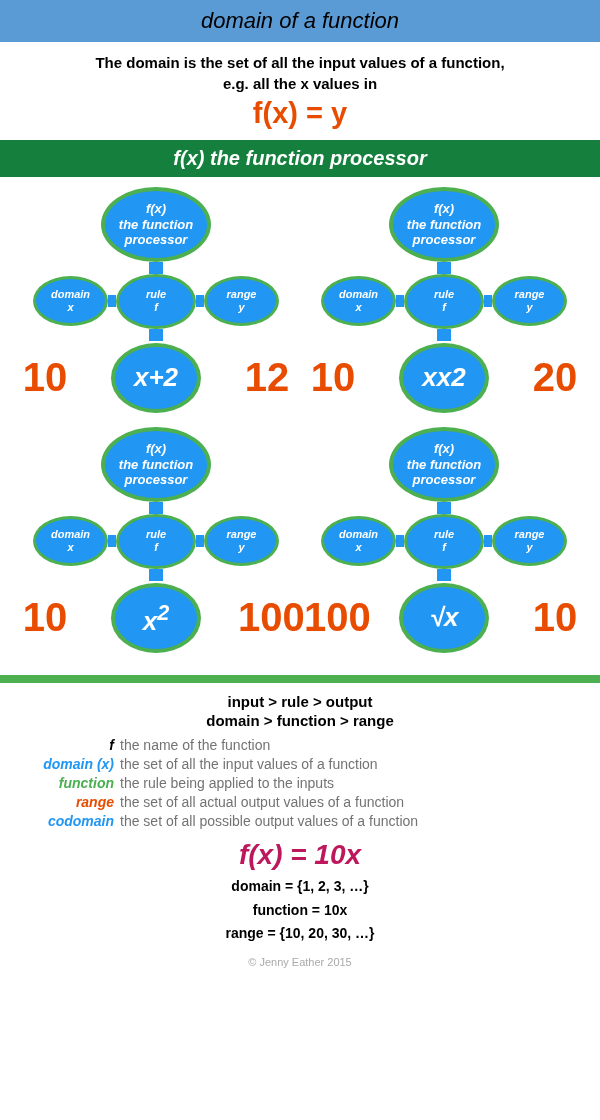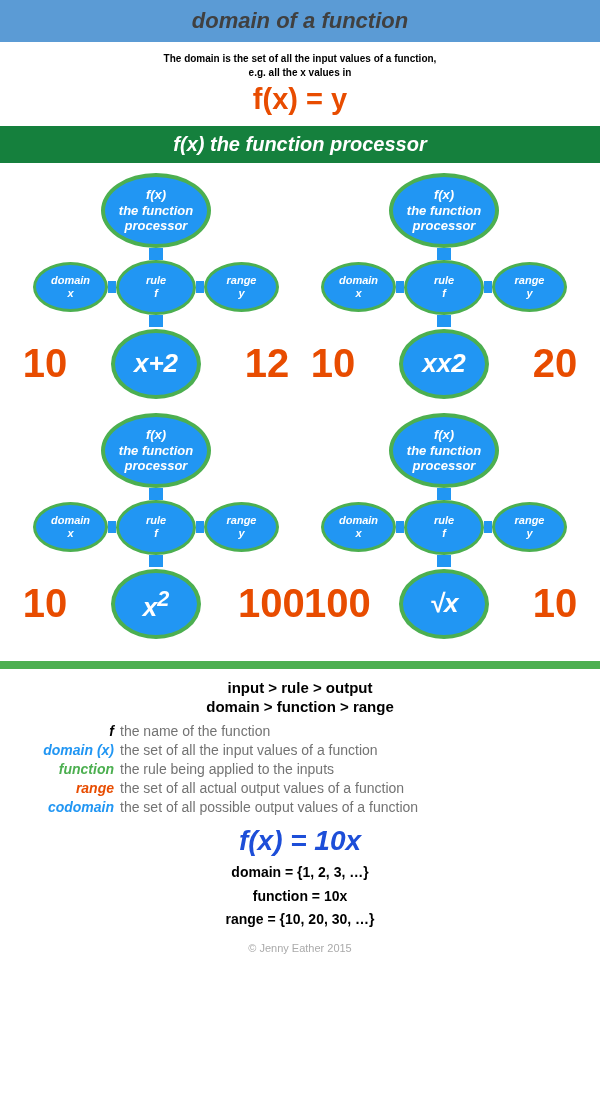--- a/index.html
+++ b/index.html
@@ -11,34 +11,34 @@
       overflow-x: hidden;
     }
 
     
     .header-bar {
       background: #5b9bd5;
       text-align: center;
       padding: 8px 10px;
     }
     .header-title {
-      color: #404040;
+      color: #000000;
       font-size: 22px;
-      font-weight: bold;
+      font-weight: normal;
       font-style: italic;
     }
 
     
     .definition-area {
       background: #fff;
       text-align: center;
       padding: 10px 20px 4px;
     }
     .definition-text {
-      font-size: 10px;
+      font-size: 15px;
       font-weight: bold;
       color: #000;
       line-height: 1.4;
     }
     .formula-large {
       font-size: 29px;
       color: #e84c00;
       font-weight: bold;
       margin: 4px 0 6px;
       line-height: 1.1;
@@ -212,21 +212,21 @@
     .term-f { color: #000; }
 
     .formula-example {
       text-align: center;
       margin-top: 10px;
     }
     .formula-example-text {
       font-size: 28px;
       font-style: italic;
       font-weight: bold;
-      color: #1d4ed8;
+      color: #be185d;
     }
     .example-details {
       text-align: center;
       margin-top: 4px;
       font-size: 14px;
       font-weight: bold;
       color: #000;
       line-height: 1.7;
     }
     .note-line {

